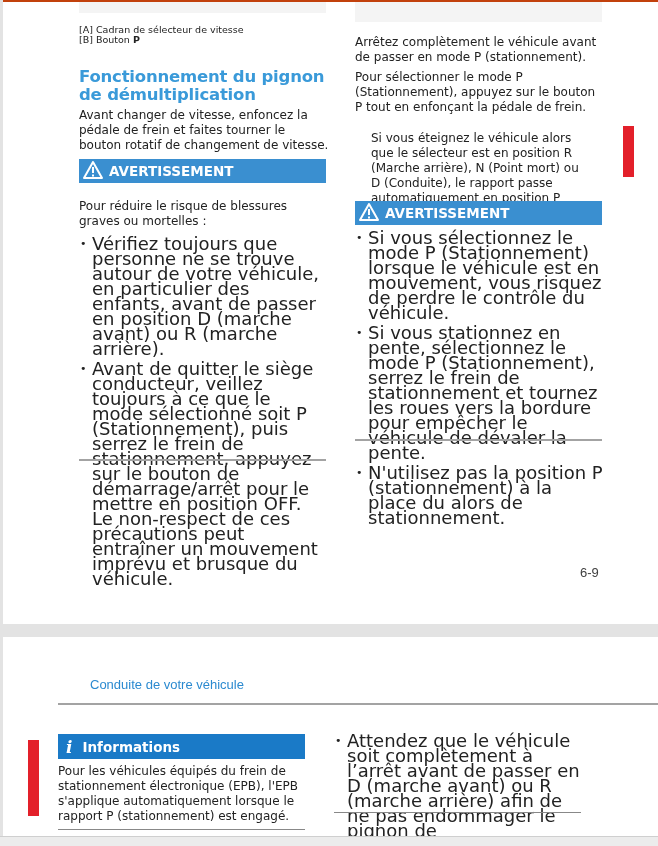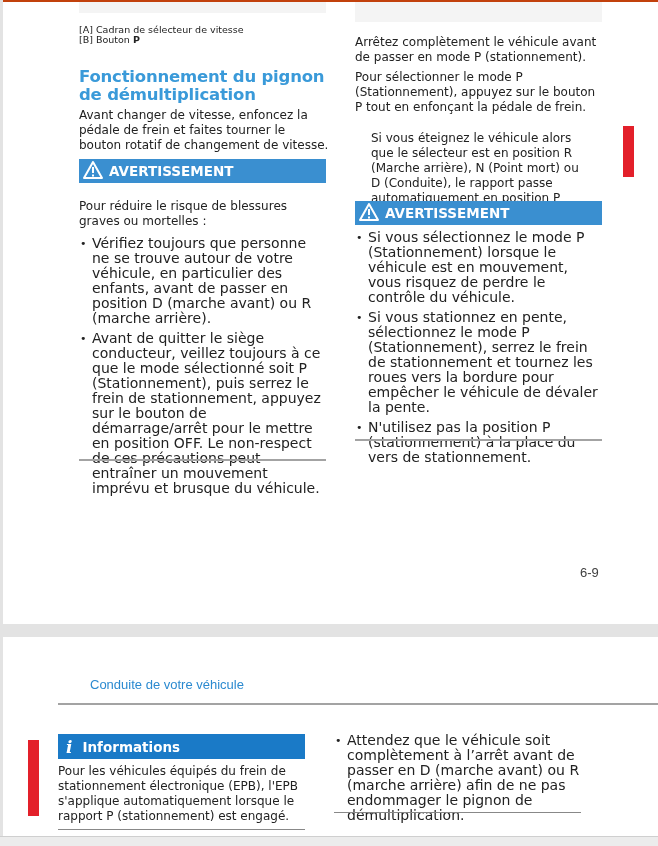--- a/index.html
+++ b/index.html
@@ -24,21 +24,21 @@
     color: #3a9ad9; font-weight: bold; font-size: 16.5px; line-height: 18px;
     letter-spacing: -0.2px;
   }
   .body-text { font-size: 12px; line-height: 15px; color: #222; }
   .warn-bar {
     background: #3a8fd0; color: #fff; font-weight: bold; font-size: 13.5px;
     height: 24px; display: flex; align-items: center; padding-left: 4px; box-sizing: border-box;
   }
   .warn-bar svg { margin-right: 6px; }
   ul.bullets { margin: 0; padding: 0; list-style: none; }
-  ul.bullets li { position: relative; padding-left: 13px; font-size: 14px; line-height: 15px; margin-bottom: 5px; }
+  ul.bullets li { position: relative; padding-left: 13px; font-size: 18px; line-height: 15px; margin-bottom: 5px; }
   ul.bullets li::before { content: "•"; position: absolute; left: 1px; top: 0; font-size: 11px; }
   .rule { height: 2px; background: #a3a3a3; }
   .red-bar { background: #e3202a; }
   .page-num { font-size: 13px; color: #404040; font-family: "Liberation Sans", sans-serif; }
   .section-link { color: #2b8ad0; font-size: 13px; font-family: "Liberation Sans", sans-serif; margin-left: 32px; }
   .info-bar {
     background: #1a7ac7; color: #fff; font-weight: bold; font-size: 13.5px;
     height: 25px; display: flex; align-items: center; box-sizing: border-box; padding-left: 8px;
   }
   .info-i { font-family: "DejaVu Serif", serif; font-style: italic; font-weight: bold; font-size: 17px; margin-right: 10px; }
@@ -90,21 +90,21 @@
             <path d="M10 1 L19 17 L1 17 Z" fill="none" stroke="#fff" stroke-width="2" stroke-linejoin="round"></path>
             <rect x="9" y="6" width="2" height="6" fill="#fff"></rect>
             <rect x="9" y="13.5" width="2" height="2" fill="#fff"></rect>
           </svg>
       </span>
       <span>AVERTISSEMENT</span>
     </div>
     <ul class="bullets" style="margin-top:5px; width:248px;">
       <li>Si vous sélectionnez le mode P (Stationnement) lorsque le véhicule est en mouvement, vous risquez de perdre le contrôle du véhicule.</li>
       <li>Si vous stationnez en pente, sélectionnez le mode P (Stationnement), serrez le frein de stationnement et tournez les roues vers la bordure pour empêcher le véhicule de dévaler la pente.</li>
-      <li>N'utilisez pas la position P (stationnement) à la place du vers de stationnement.</li>
+      <li>N'utilisez pas la position P (stationnement) à la place du alors de stationnement.</li>
     </ul>
   </div>
   <div class="abs rule" style="left:352px; top:437px; width:247px;"></div>
 
   <div class="abs red-bar" style="left:620px; top:124px; width:11px; height:51px;"></div>
 
   <div class="abs page-num" style="left:577px; top:563px;">6-9</div>
 </div>
 
 <div class="page" id="page2">

